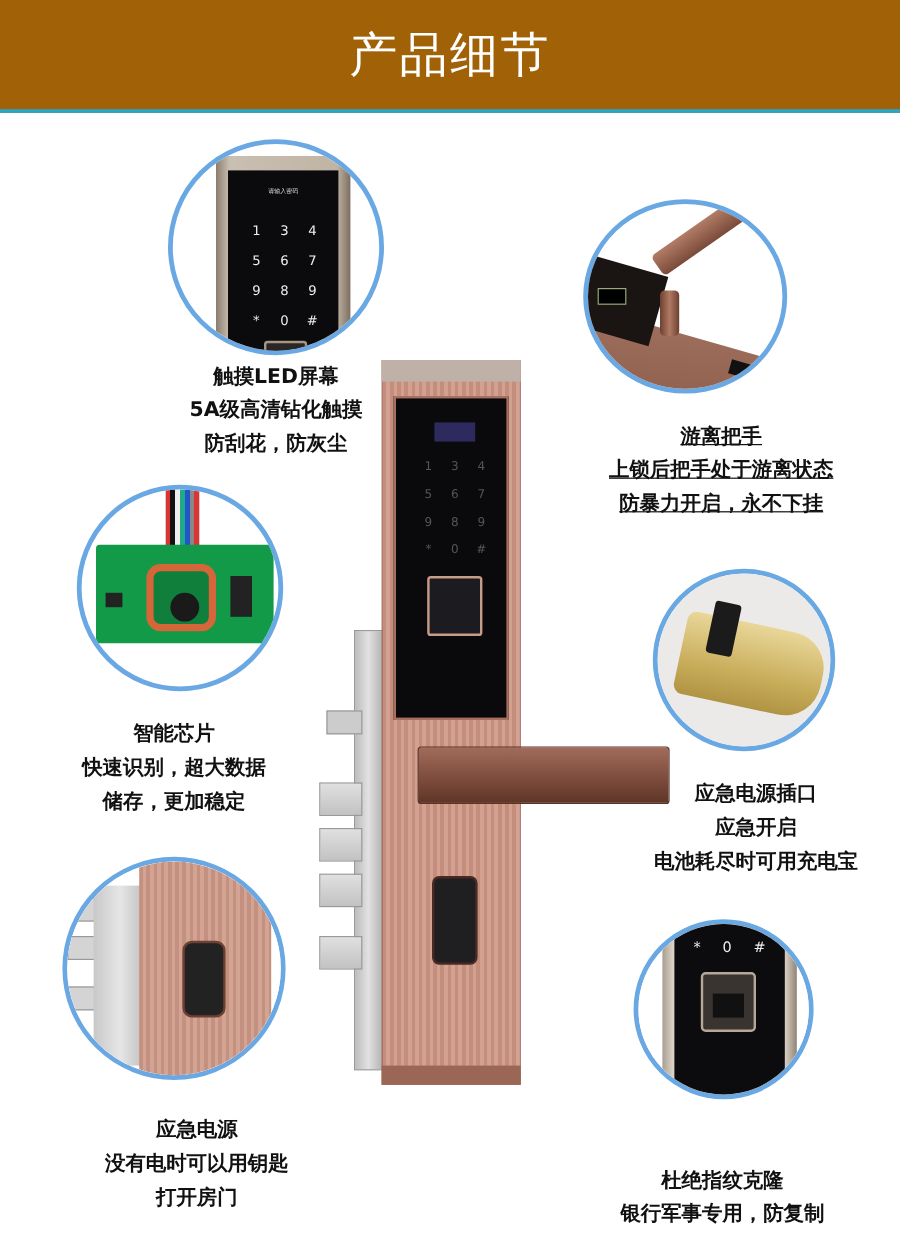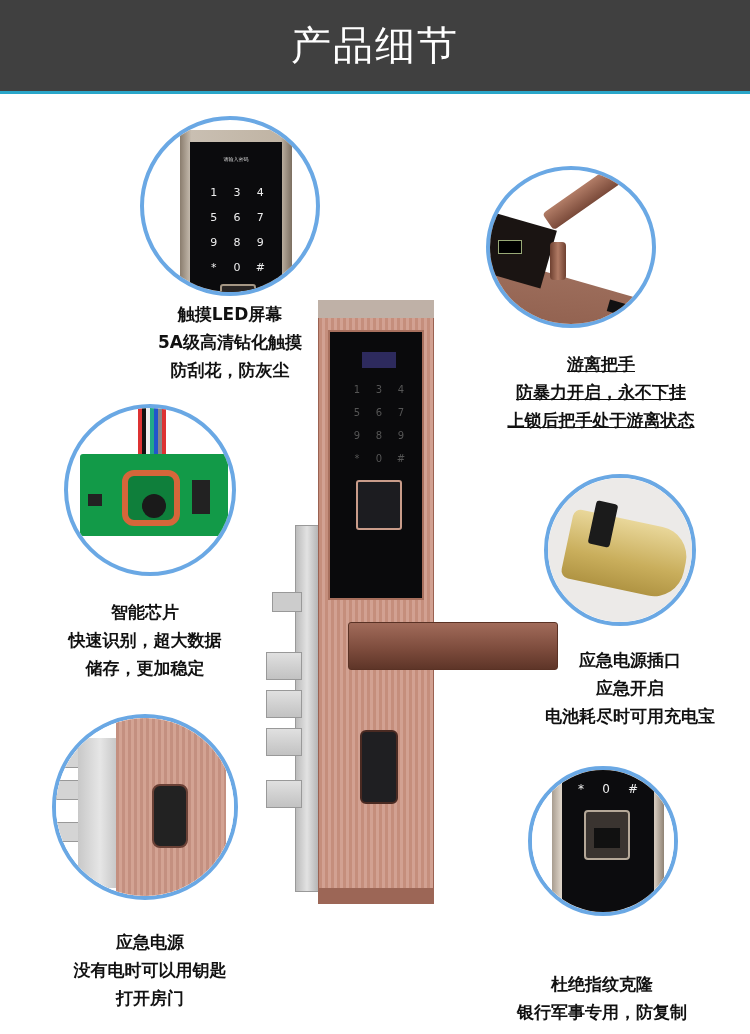--- a/index.html
+++ b/index.html
@@ -1,17 +1,17 @@
 <!DOCTYPE html>
 <html><head>
 <meta charset="utf-8">
 <style>
   html,body{margin:0;padding:0;}
   body{width:750px;height:1034px;position:relative;overflow:hidden;background:#ffffff;font-family:"DejaVu Sans","Liberation Sans",sans-serif;}
-  .banner{position:absolute;left:0;top:0;width:750px;height:94px;background:#404040;border-bottom:3px solid #2aa6c9;box-sizing:border-box;}
+  .banner{position:absolute;left:0;top:0;width:750px;height:94px;background:#a16207;border-bottom:3px solid #2aa6c9;box-sizing:border-box;}
   .banner-title{position:absolute;left:0;right:0;top:18px;text-align:center;color:#fff;font-size:40px;letter-spacing:2px;font-weight:400;}
   .circle{position:absolute;border:4px solid #6aa8e4;border-radius:50%;overflow:hidden;background:#fff;box-sizing:border-box;}
   .caption{position:absolute;text-align:center;color:#111;font-size:17px;line-height:28px;font-weight:bold;}
   .caption div{white-space:nowrap;}
   
   .kp-plate{position:absolute;left:36px;top:10px;width:112px;height:170px;background:linear-gradient(90deg,#8a7d6e,#c9bfb2 10%,#c0b4a4 90%,#7c6f61);}
   .kp-glass{position:absolute;left:46px;top:22px;width:92px;height:170px;background:#0b0b0d;}
   .kp-lcd{position:absolute;left:28px;top:14px;width:36px;height:14px;color:#ddd;font-size:5px;text-align:center;}
   .kp-grid{position:absolute;left:12px;top:44px;width:70px;display:grid;grid-template-columns:repeat(3,1fr);row-gap:12px;color:#eee;font-size:11px;text-align:center;}
   .kp-fp{position:absolute;left:30px;top:142px;width:32px;height:26px;border:2px solid #a59784;border-radius:3px;background:#2a2624;}
@@ -128,22 +128,22 @@
 <div class="circle" style="left:486px;top:166px;width:170px;height:162px;">
   <div class="hd-base"></div>
   <div class="hd-black"></div>
   <div class="hd-slot1"></div>
   <div class="hd-slot2"></div>
   <div class="hd-post"></div>
   <div class="hd-lever"></div>
 </div>
 <div class="caption" style="left:470px;top:350px;width:262px;text-decoration:underline;">
   <div>游离把手</div>
+  <div>上锁后把手处于游离状态</div>
   <div>防暴力开启，永不下挂</div>
-  <div>上锁后把手处于游离状态</div>
 </div>
 
 <div class="circle" style="left:64px;top:404px;width:172px;height:172px;">
   <div class="pcb-wires" style="left:70px;top:0;"></div>
   <div class="pcb" style="left:12px;top:46px;">
     <div class="pcb-coil"></div>
     <div class="pcb-buzzer"></div>
     <div class="pcb-chip" style="left:8px;top:40px;"></div>
     <div class="pcb-chip" style="left:112px;top:26px;width:18px;height:34px;"></div>
   </div>
@@ -152,36 +152,36 @@
   <div>智能芯片</div>
   <div>快速识别，超大数据</div>
   <div>储存，更加稳定</div>
 </div>
 
 <div class="circle" style="left:544px;top:474px;width:152px;height:152px;">
   <div class="cyl-bg"></div>
   <div class="cyl"></div>
   <div class="cyl-cam"></div>
 </div>
-<div class="caption" style="left:510px;top:648px;width:240px;font-family:Liberation Mono, monospace;">
+<div class="caption" style="left:510px;top:648px;width:240px;">
   <div>应急电源插口</div>
   <div>应急开启</div>
   <div>电池耗尽时可用充电宝</div>
 </div>
 
 <div class="circle" style="left:52px;top:714px;width:186px;height:186px;">
   <div class="ek-bg"></div>
   <div class="ek-bolt" style="top:30px;"></div>
   <div class="ek-bolt" style="top:62px;"></div>
   <div class="ek-bolt" style="top:104px;"></div>
   <div class="ek-steel"></div>
   <div class="ek-copper"></div>
   <div class="ek-slot"></div>
 </div>
-<div class="caption" style="left:30px;top:928px;width:240px;">
+<div class="caption" style="left:44px;top:928px;width:240px;">
   <div>应急电源</div>
   <div>没有电时可以用钥匙</div>
   <div>打开房门</div>
 </div>
 
 <div class="circle" style="left:528px;top:766px;width:150px;height:150px;">
   <div class="fp-bg"></div>
   <div class="fp-frame"></div>
   <div class="fp-glass">
     <div class="fp-keys">

